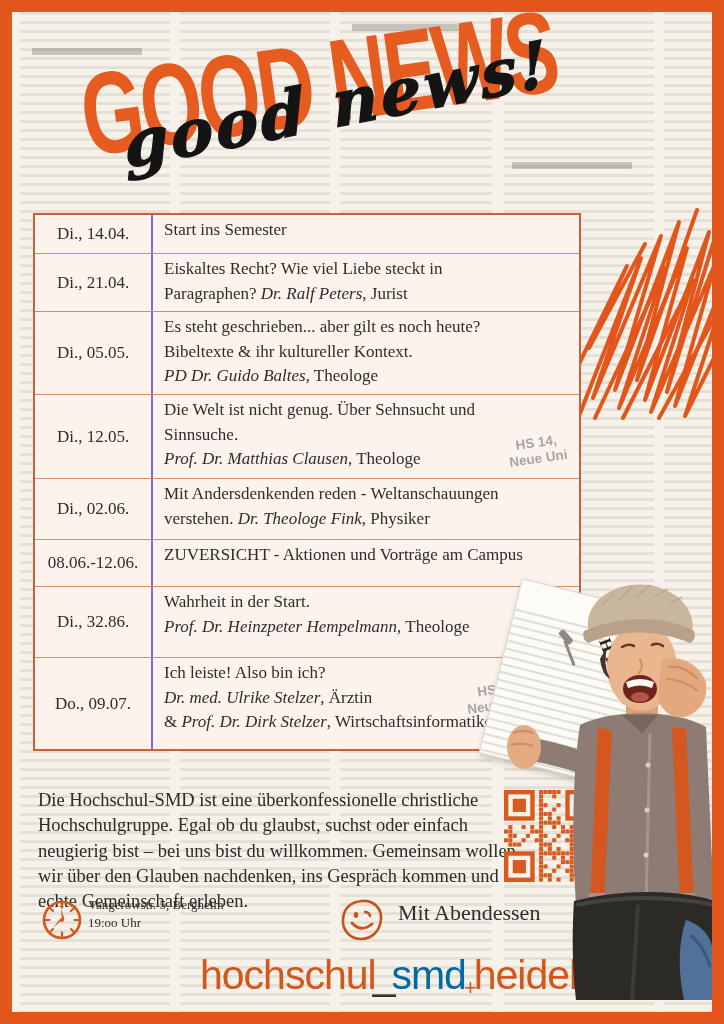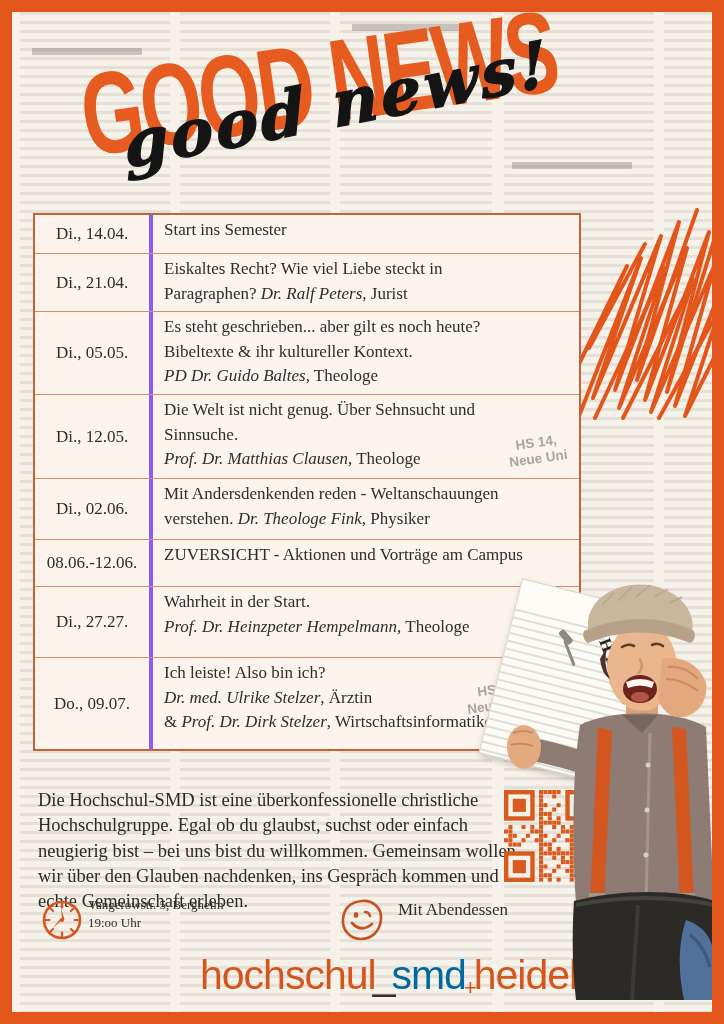--- a/index.html
+++ b/index.html
@@ -39,21 +39,21 @@
   .row:last-child{border-bottom:none;}
   #rows .row:nth-child(1){height:39px}
   #rows .row:nth-child(2){height:58px}
   #rows .row:nth-child(3){height:83px}
   #rows .row:nth-child(4){height:84px}
   #rows .row:nth-child(5){height:61px}
   #rows .row:nth-child(6){height:47px}
   #rows .row:nth-child(7){height:71px}
   #rows .row:nth-child(8){height:91px}
   .cell-date{
-    width:118px; flex:0 0 118px; border-right:4px solid #8b5cf6;
+    width:118px; flex:0 0 118px; border-right:2px solid #8b5cf6;
     display:flex; align-items:center; justify-content:center; text-align:center;
     box-sizing:border-box; padding:0 2px;
   }
   .cell-content{
     flex:1; display:flex; flex-direction:column; justify-content:flex-start;
     padding:3px 22px 3px 11px; line-height:1.45; position:relative; box-sizing:border-box;
   }
   .cell-content i{}
   .badge{
     position:absolute; font-family:"Liberation Sans", sans-serif; font-weight:bold;
@@ -66,21 +66,21 @@
   .about{
     position:absolute; left:26px; top:776px; width:478px; z-index:5;
     font-size:18.5px; line-height:1.37; color:#2b2a27;
   }
   
   .qr{position:absolute; left:492px; top:778px; z-index:6;}
   
   .clock{position:absolute; left:28px; top:886px; z-index:6;}
   .venue{position:absolute; left:76px; top:884px; z-index:6; font-size:13px; line-height:1.35;}
   .smiley{position:absolute; left:326px; top:884px; z-index:6;}
-  .dinner{position:absolute; left:386px; top:888px; z-index:6; font-size:17px;}
+  .dinner{position:absolute; left:386px; top:888px; z-index:6; font-size:22px;}
   .logo{
     position:absolute; left:188px; top:940px; z-index:6;
     font-family:"Liberation Sans", sans-serif; font-size:41px; letter-spacing:-1px;
     white-space:nowrap;
   }
   .logo .lg-o{color:#d4561c;}
   .logo .lg-d{color:#0369a1;}
   .logo .lg-plus{color:#d4561c; font-size:22px; vertical-align:-6px; margin:0 -2px;}
   .logo .lg-us{color:#33302d; margin:0 -3px;}
   
@@ -171,21 +171,21 @@
             <div><span>verstehen. </span><i>Dr. Theologe Fink</i><span>, Physiker</span></div>
           </div>
         </div>
         <div class="row">
           <div class="cell-date">08.06.-12.06.</div>
           <div class="cell-content">
             <div><span>ZUVERSICHT - Aktionen und Vorträge am Campus</span></div>
           </div>
         </div>
         <div class="row">
-          <div class="cell-date">Di., 27.27.</div>
+          <div class="cell-date">Di., 32.86.</div>
           <div class="cell-content">
             <div><span>Wahrheit in der Start.</span></div>
             <div><i>Prof. Dr. Heinzpeter Hempelmann</i><span>, Theologe</span></div>
           </div>
         </div>
         <div class="row">
           <div class="cell-date">Do., 09.07.</div>
           <div class="cell-content">
             <div><span>Ich leiste! Also bin ich?</span></div>
             <div><i>Dr. med. Ulrike Stelzer</i><span>, Ärztin</span></div>

